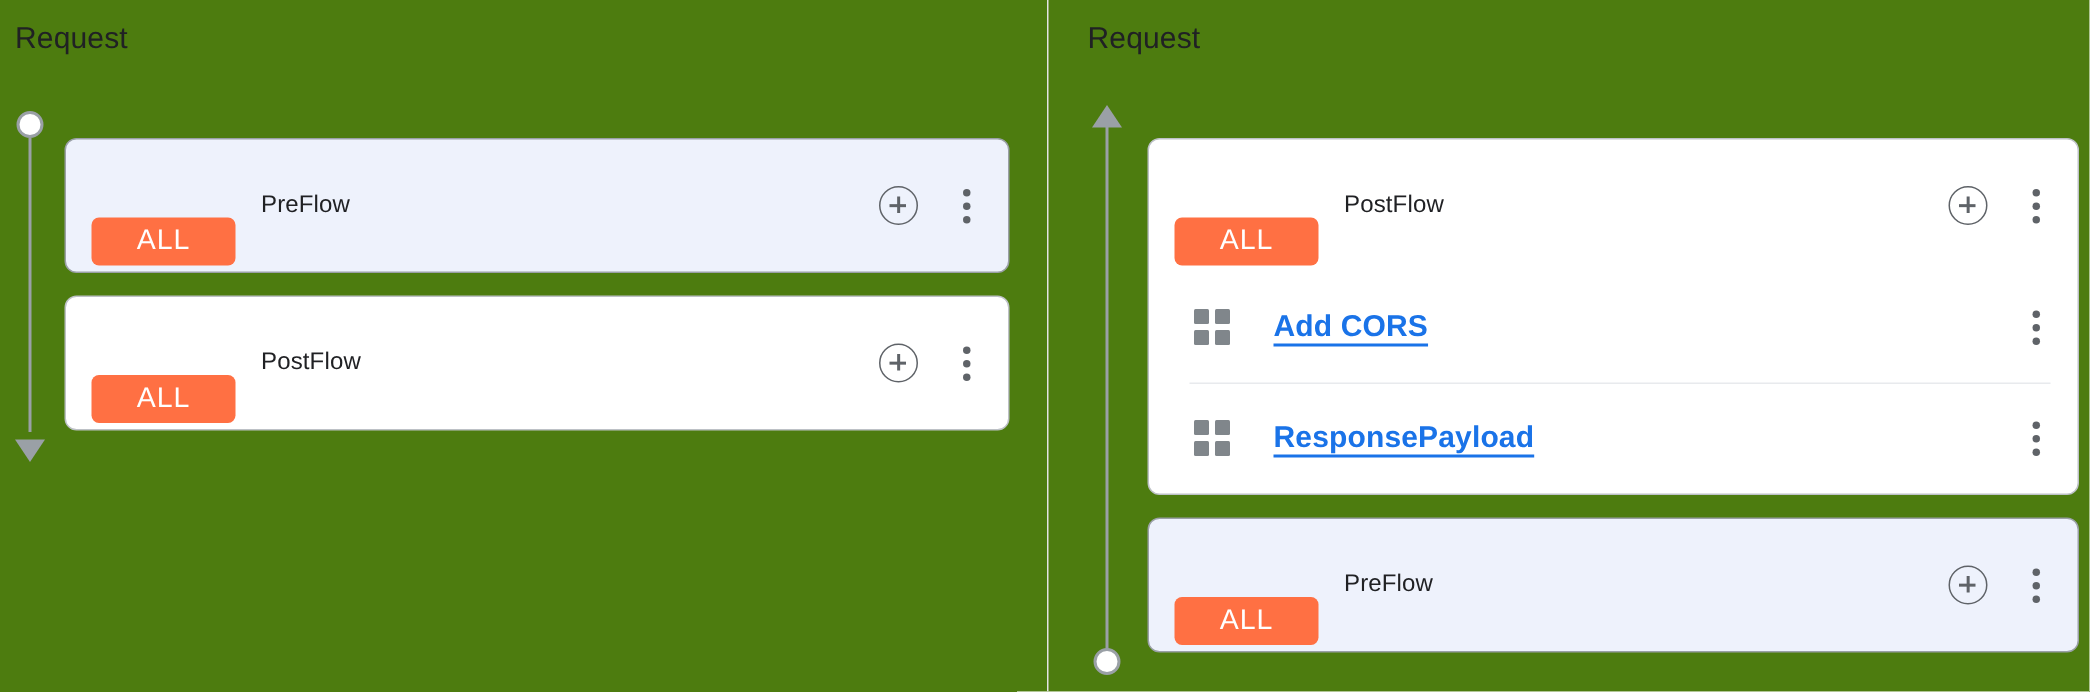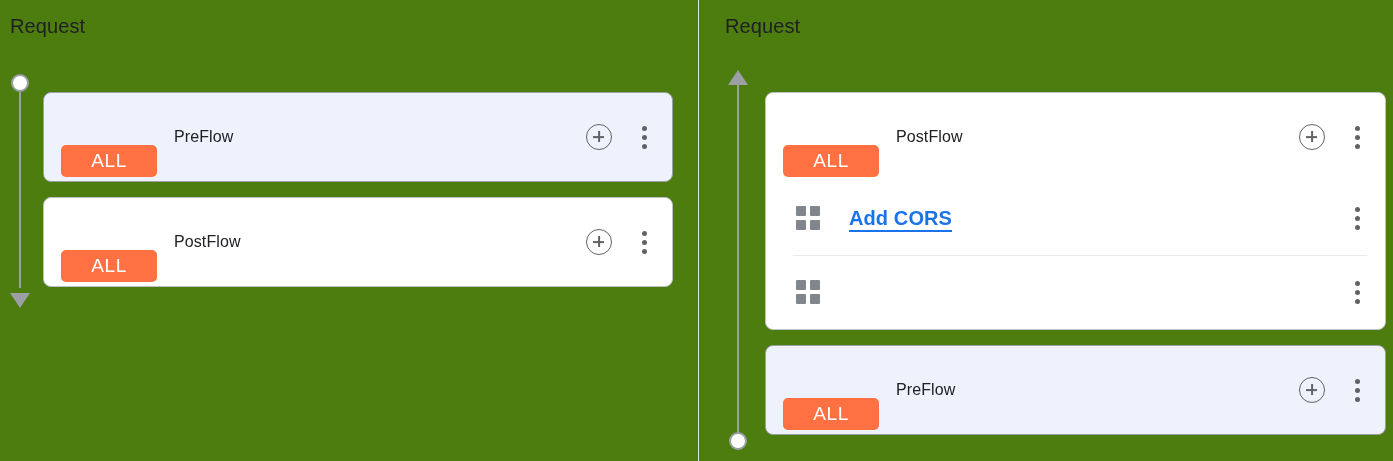--- a/index.html
+++ b/index.html
@@ -369,20 +369,21 @@
 
           <div class="policy-row">
             <div class="policy-icon-wrap">
               <span class="icon-grid">
                 <i></i>
                 <i></i>
                 <i></i>
                 <i></i>
               </span>
             </div>
+            <a class="policy-link">ResponsePayload</a>
             <span class="row-spacer"></span>
             <span class="icon-kebab">
               <i></i>
               <i></i>
               <i></i>
             </span>
           </div>
 
         </div>
       </div>

